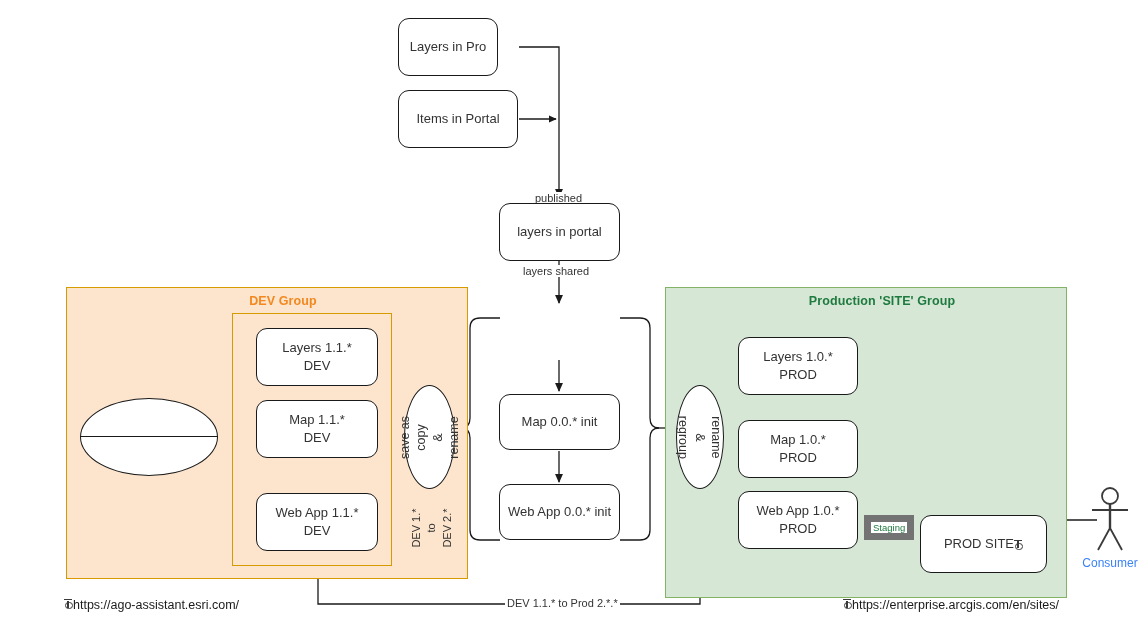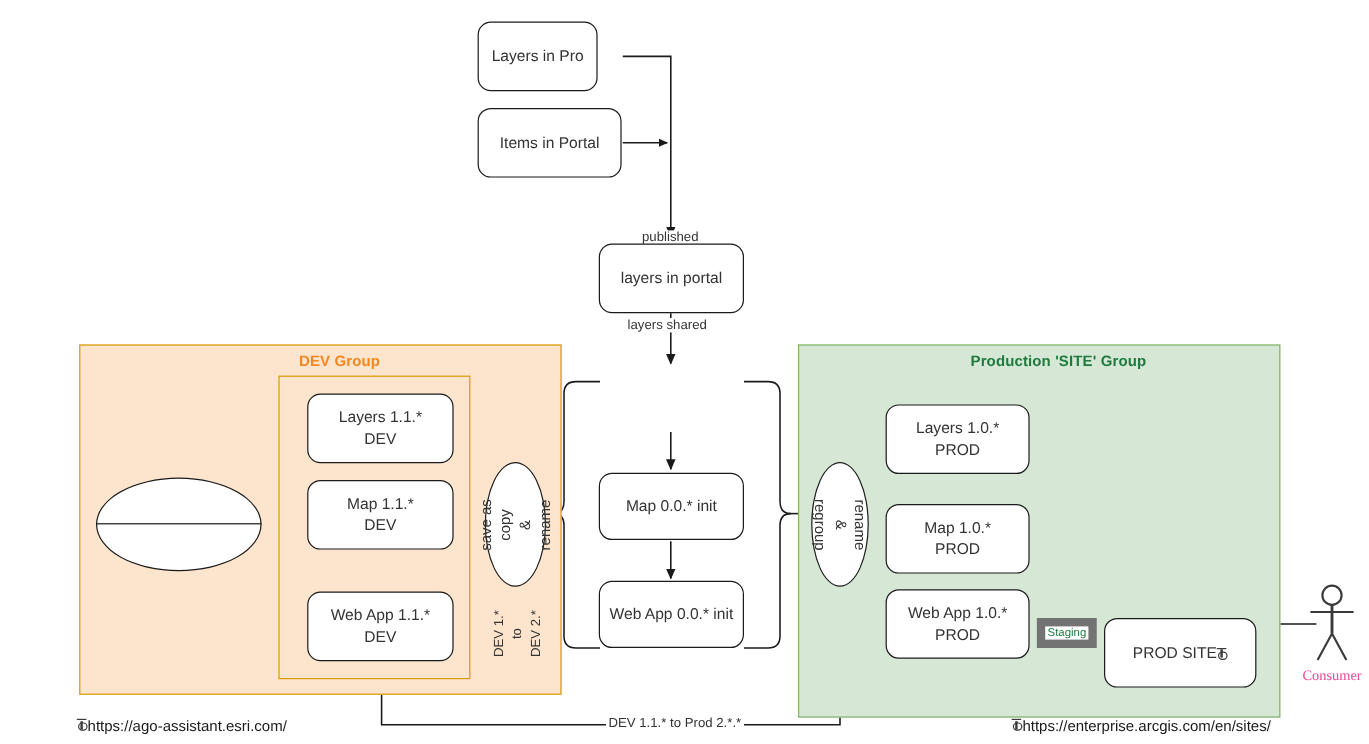--- a/index.html
+++ b/index.html
@@ -163,24 +163,23 @@
     color: #1f7a3f;
     background: #ffffff;
     border: 7px solid #737373;
     padding: 0 2px;
     line-height: 11px;
     white-space: nowrap;
   }
   .actor-label {
     position: absolute;
     font-size: 12px;
-    color: #ec4899;
-    text-align: center;
-    white-space: nowrap;
-    font-family: Liberation Serif, serif;
+    color: #3b82f6;
+    text-align: center;
+    white-space: nowrap;
   }
 </style>
 </head>
 <body>
 
 <div id="canvas">
 
   <svg id="edges" viewBox="0 0 1141 620" width="1141" height="620">
     <defs>
       <marker id="arr" viewBox="0 0 10 10" refX="9" refY="5" markerWidth="7" markerHeight="7" orient="auto-start-reverse">

